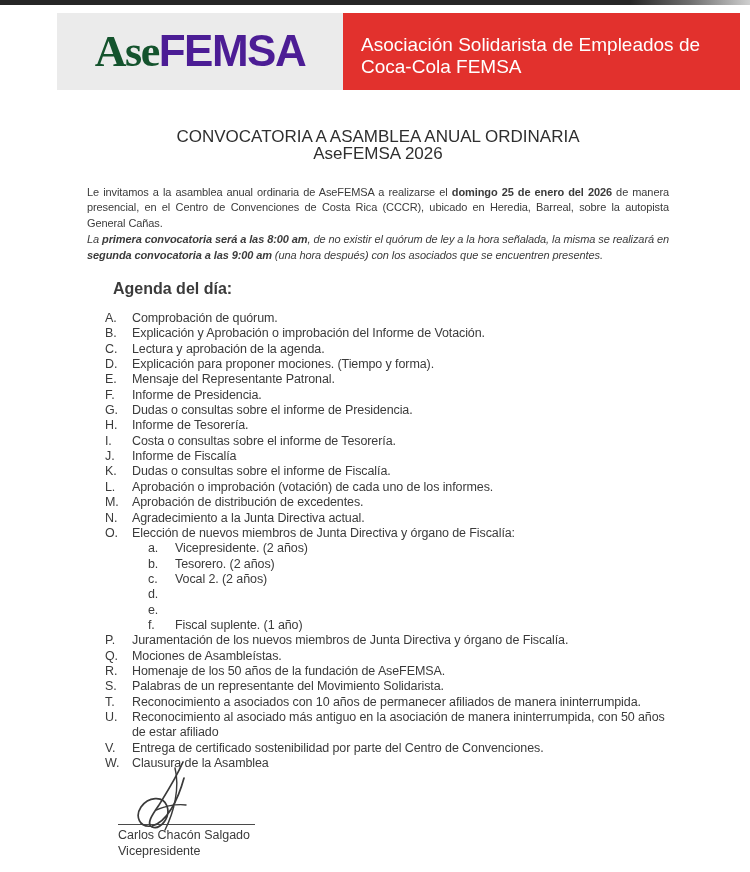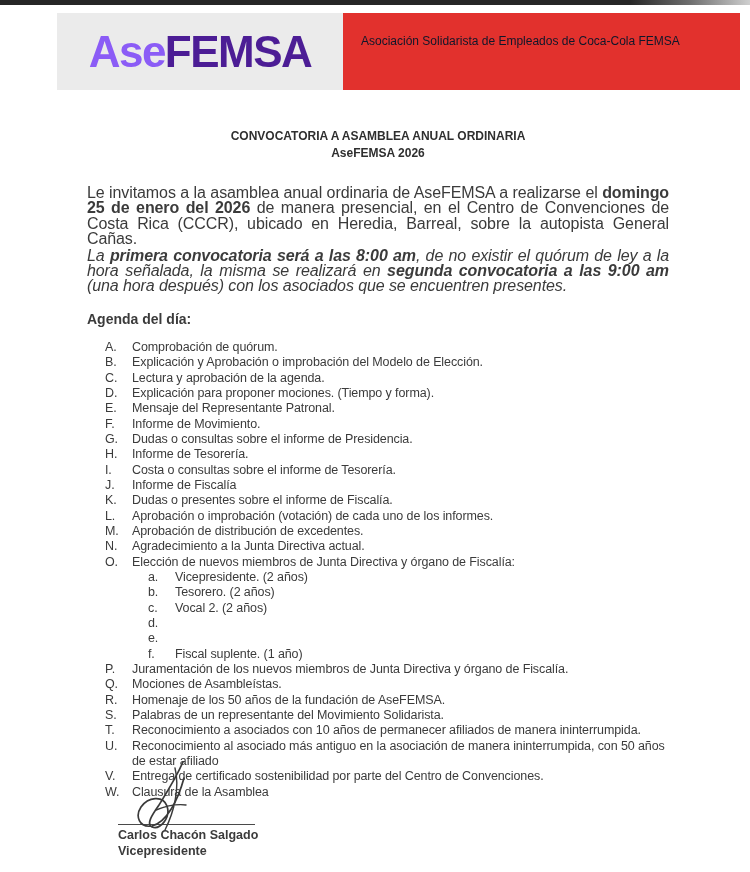--- a/index.html
+++ b/index.html
@@ -19,40 +19,40 @@
   }
   .header { position:absolute; top:13px; left:57px; right:10px; height:77px; display:flex; }
   .logo-box {
     width:286px; height:100%;
     background:#ebebeb;
     display:flex; align-items:center; justify-content:center;
   }
   .logo-text { font-size:44px; font-weight:bold; letter-spacing:-1.5px; line-height:1; }
   .banner {
     flex:1; height:100%;
-    color:#0f172a;
-    font-size:12px;
+    color:#ffffff;
+    font-size:19px;
     padding:21px 4px 0 18px;
   }
   .doc { position:absolute; top:128px; left:87px; width:582px; }
-  .title { text-align:center; font-weight:bold; font-size:12px; line-height:17px; color:#2f2f2f; }
+  .title { text-align:center; font-weight:normal; font-size:17px; line-height:17px; color:#2f2f2f; }
   .para {
     text-align:justify;
-    font-size:16px; line-height:15.4px; letter-spacing:-0.1px;
+    font-size:11px; line-height:15.4px; letter-spacing:-0.1px;
   }
   .para-1 { margin-top:23px; }
   .para-2 { margin-top:1px;font-style:italic; }
   .b { font-weight:bold; }
-  .agenda-heading { font-weight:bold; font-size:14px; margin-top:17px; }
+  .agenda-heading { font-weight:bold; font-size:16px; margin-top:17px;margin-left:26px; }
   .agenda { margin-top:13px; font-size:12.5px; line-height:15.35px; letter-spacing:-0.1px; }
   .agenda-row { display:flex; align-items:flex-start; }
   .agenda-letter { margin-left:18px; width:27px; flex:none; }
   .agenda-letter-sub { margin-left:61px; width:27px; flex:none; }
   .agenda-text { flex:1; }
-  .sigs { position:absolute; top:760px; left:0; width:100%; height:100px;font-weight:bold; }
+  .sigs { position:absolute; top:760px; left:0; width:100%; height:100px; }
   .sig-block { position:absolute; }
   .sig-block-left { left:118px; width:150px; }
   .sig-block-right { left:370px; width:200px; }
   .sig-art { display:block; position:relative; }
   .sig-art-left { margin-left:8px; margin-bottom:-8px; }
   .sig-art-right { margin-left:0; margin-bottom:-10px; }
   .sig-line { border-bottom:1.5px solid #4a4a4a; }
   .sig-line-left { width:137px; }
   .sig-line-right { width:188px; }
   .sig-name { font-size:12.5px; margin-top:3px; }
@@ -61,21 +61,21 @@
 </head>
 <body>
 
 <div class="page">
 
   <div class="topbar"></div>
 
   <div class="header">
     <div class="logo-box">
       <div class="logo-text">
-        <span style="color: #8b5cf6;">Ase</span><span style="color: #4c1d95;">FEMSA</span>
+        <span style="color: #14532d; font-family: Liberation Serif, serif;">Ase</span><span style="color: #4c1d95;">FEMSA</span>
       </div>
     </div>
     <div class="banner" style="background: rgb(226, 49, 45);">
       <span>Asociación Solidarista de Empleados de Coca-Cola FEMSA</span>
     </div>
   </div>
 
   <div class="doc">
     <div class="title">
       <div>CONVOCATORIA A ASAMBLEA ANUAL ORDINARIA</div>
@@ -87,57 +87,57 @@
 
     <div class="agenda-heading">Agenda del día:</div>
 
     <div class="agenda" id="agenda-list">
         <div class="agenda-row">
           <div class="agenda-letter">A.</div>
           <div class="agenda-text">Comprobación de quórum.</div>
         </div>
         <div class="agenda-row">
           <div class="agenda-letter">B.</div>
-          <div class="agenda-text">Explicación y Aprobación o improbación del Modelo de Elección.</div>
+          <div class="agenda-text">Explicación y Aprobación o improbación del Informe de Votación.</div>
         </div>
         <div class="agenda-row">
           <div class="agenda-letter">C.</div>
           <div class="agenda-text">Lectura y aprobación de la agenda.</div>
         </div>
         <div class="agenda-row">
           <div class="agenda-letter">D.</div>
           <div class="agenda-text">Explicación para proponer mociones. (Tiempo y forma).</div>
         </div>
         <div class="agenda-row">
           <div class="agenda-letter">E.</div>
           <div class="agenda-text">Mensaje del Representante Patronal.</div>
         </div>
         <div class="agenda-row">
           <div class="agenda-letter">F.</div>
-          <div class="agenda-text">Informe de Movimiento.</div>
+          <div class="agenda-text">Informe de Presidencia.</div>
         </div>
         <div class="agenda-row">
           <div class="agenda-letter">G.</div>
           <div class="agenda-text">Dudas o consultas sobre el informe de Presidencia.</div>
         </div>
         <div class="agenda-row">
           <div class="agenda-letter">H.</div>
           <div class="agenda-text">Informe de Tesorería.</div>
         </div>
         <div class="agenda-row">
           <div class="agenda-letter">I.</div>
           <div class="agenda-text">Costa o consultas sobre el informe de Tesorería.</div>
         </div>
         <div class="agenda-row">
           <div class="agenda-letter">J.</div>
           <div class="agenda-text">Informe de Fiscalía</div>
         </div>
         <div class="agenda-row">
           <div class="agenda-letter">K.</div>
-          <div class="agenda-text">Dudas o presentes sobre el informe de Fiscalía.</div>
+          <div class="agenda-text">Dudas o consultas sobre el informe de Fiscalía.</div>
         </div>
         <div class="agenda-row">
           <div class="agenda-letter">L.</div>
           <div class="agenda-text">Aprobación o improbación (votación) de cada uno de los informes.</div>
         </div>
         <div class="agenda-row">
           <div class="agenda-letter">M.</div>
           <div class="agenda-text">Aprobación de distribución de excedentes.</div>
         </div>
         <div class="agenda-row">

